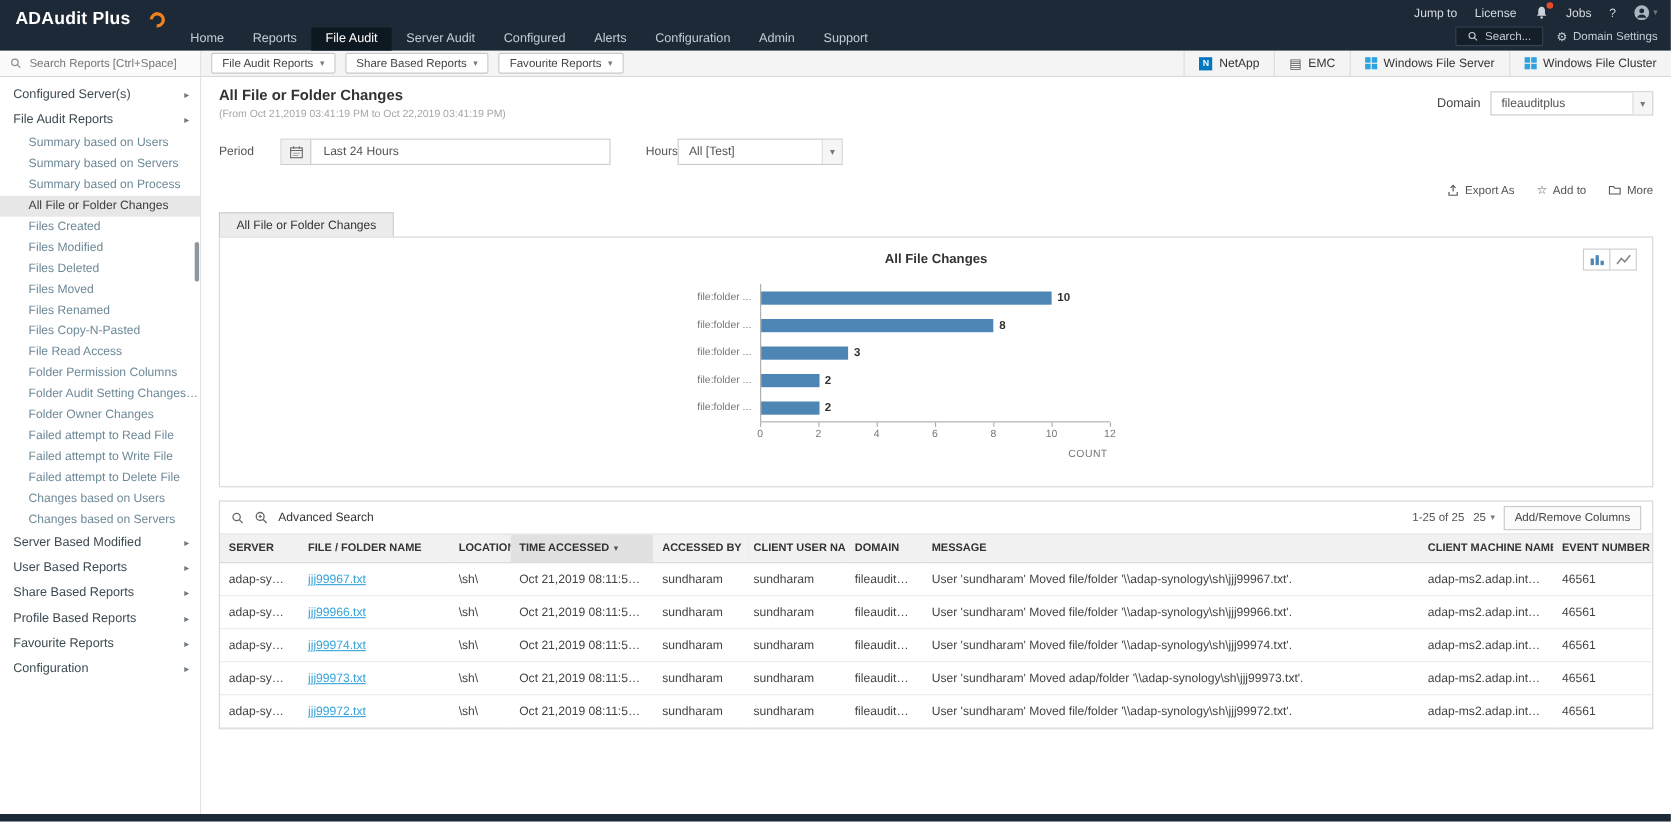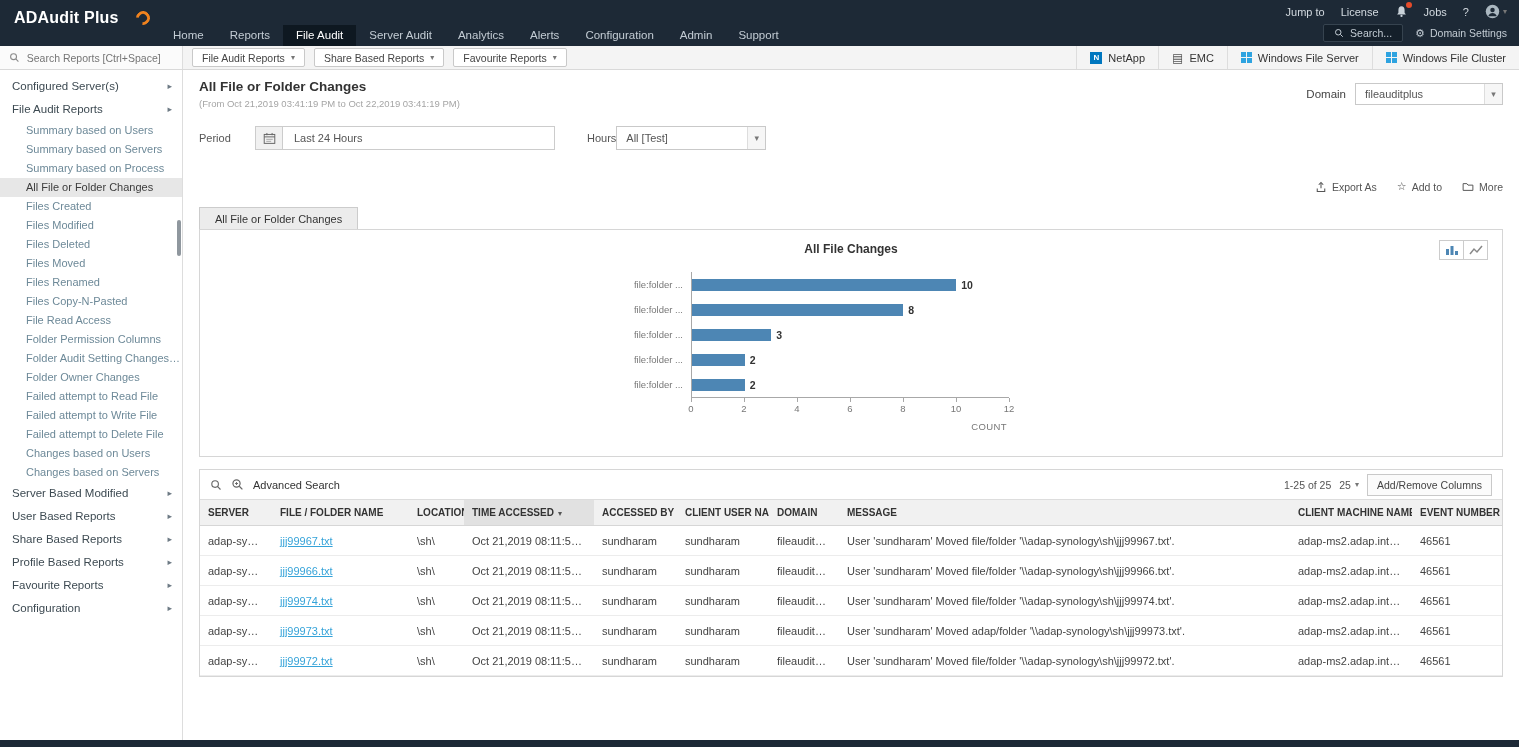--- a/index.html
+++ b/index.html
@@ -56,21 +56,21 @@
 .select .val{padding:0 9px;font-size:11px;color:#555;flex:1;white-space:nowrap}
 .select .chev{width:18px;align-self:stretch;border-left:1px solid #ddd;background:#f6f6f6;display:flex;align-items:center;justify-content:center;color:#777;font-size:9px}
 .domain-select{width:148px}
 .filter-row{display:flex;align-items:center;margin-top:17px;font-size:11px;color:#555}
 .period-label{width:56px}
 .period-field{display:flex;height:24px;border:1px solid #ccc;width:300px;background:#fff}
 .cal-btn{width:27px;background:#f1f1f1;border-right:1px solid #ccc;display:flex;align-items:center;justify-content:center;cursor:pointer}
 .period-val{padding:0 11px;line-height:22px;color:#555;font-size:11px}
 .hours-label{margin-left:32px;}
 .hours-select{width:150px;height:24px}
-.action-row{display:flex;justify-content:flex-end;gap:20px;margin-top:30px;font-size:10.5px;color:#555}
+.action-row{display:flex;justify-content:flex-end;gap:20px;margin-top:16px;font-size:10.5px;color:#555}
 .action-item{display:flex;align-items:center;gap:5px;cursor:pointer}
 .star-glyph{font-size:11px;color:#555}
 
 
 .tabstrip{margin-top:13px}
 .tab{display:inline-block;background:#ececec;border:1px solid #ccc;border-bottom:none;padding:5px 15px;font-size:11px;color:#333;cursor:pointer;position:relative;top:1px}
 .chart-panel{border:1px solid #d6d6d6;background:#fff;height:228px;position:relative;padding-top:12px}
 .chart-title{text-align:center;font-size:12px;font-weight:bold;color:#333}
 .chart-tools{position:absolute;top:10px;right:14px;display:flex}
 .chart-tool{width:25px;height:20px;border:1px solid #ccc;display:flex;align-items:center;justify-content:center;background:#fff;cursor:pointer}
@@ -118,21 +118,21 @@
 <header class="topbar">
   <div class="logo">
     <span class="logo-text">ADAudit Plus</span>
     <span class="logo-swirl"></span>
   </div>
   <nav class="main-nav">
       <span class="nav-item">Home</span>
       <span class="nav-item">Reports</span>
       <span class="nav-item active">File Audit</span>
       <span class="nav-item">Server Audit</span>
-      <span class="nav-item">Analytics</span>
+      <span class="nav-item">Configured</span>
       <span class="nav-item">Alerts</span>
       <span class="nav-item">Configuration</span>
       <span class="nav-item">Admin</span>
       <span class="nav-item">Support</span>
     </nav>
   <div class="topbar-right1">
     <span>Jump to</span>
     <span>License</span>
     <span class="bell-wrap">
       <svg width="13" height="13" viewBox="0 0 16 16">

